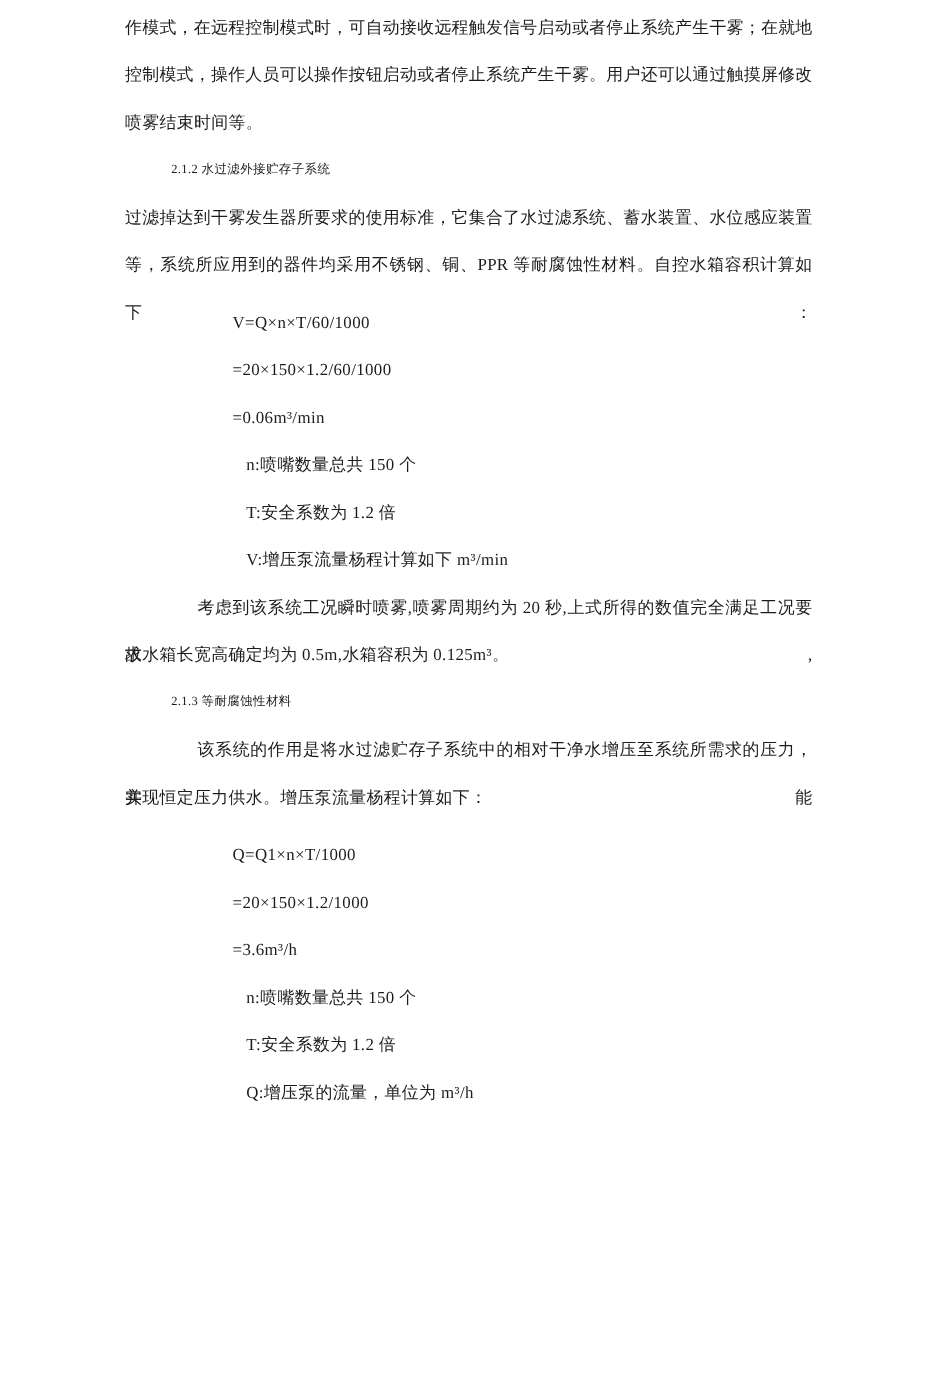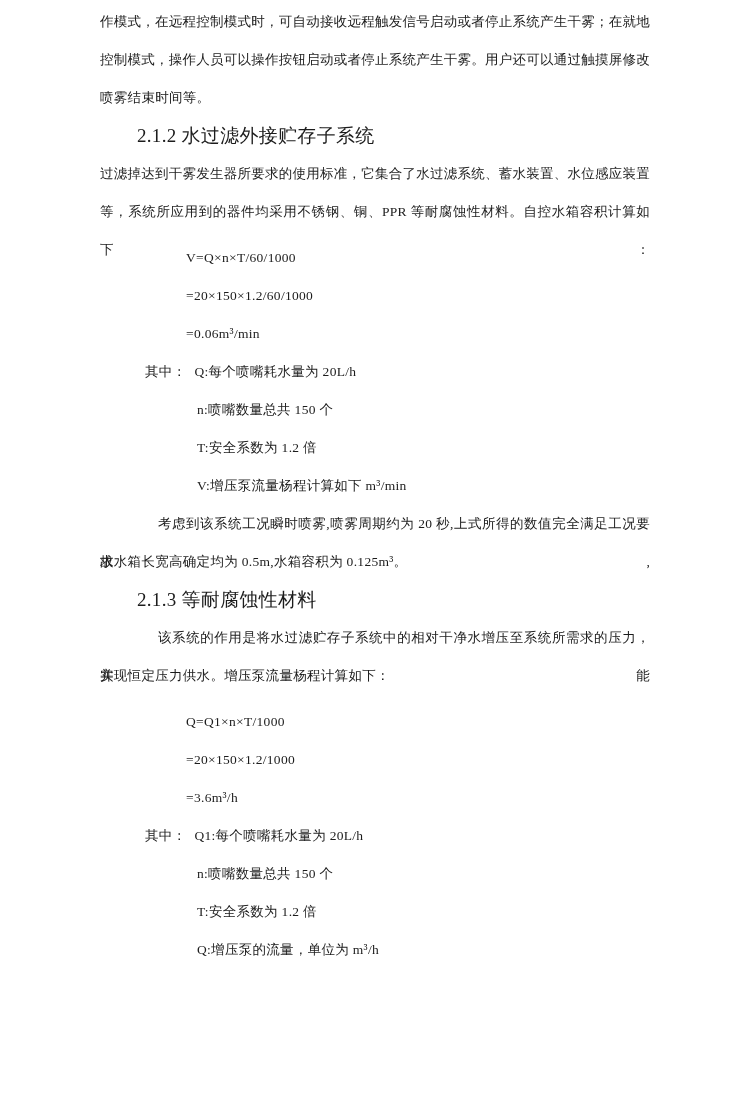--- a/index.html
+++ b/index.html
@@ -31,21 +31,21 @@
   
   .justify {
     text-align: justify;
     text-align-last: justify;
     letter-spacing: 0.2px;
   }
   .indent2 { text-indent: 58px; }      
   .heading { 
     font-weight: normal;
     padding-left: 37px;
-    font-size: 19px;
+    font-size: 10px;
   }
   .formula { padding-left: 86px; }
   .formula-block { margin-top: 8px; }
   .where-lead { padding-left: 45px; }
   .where-label { margin-right: 8px; }
   .where-item-line { padding-left: 97px; }
 </style>
 </head>
 <body>
 
@@ -64,23 +64,20 @@
     <p class="line justify">等，系统所应用到的器件均采用不锈钢、铜、PPR 等耐腐蚀性材料。自控水箱容积计算如下：</p>
   </section>
 
   <section class="formula-block">
     <p class="line formula">V=Q×n×T/60/1000</p>
     <p class="line formula">=20×150×1.2/60/1000</p>
     <p class="line formula">=0.06m³/min</p>
   </section>
 
   <section>
-    <p class="line where-lead">
-      <span class="where-label">其中：</span><span>Q:每个喷嘴耗水量为 20L/h</span>
-    </p>
     <p class="line where-item-line">n:喷嘴数量总共 150 个</p>
     <p class="line where-item-line">T:安全系数为 1.2 倍</p>
     <p class="line where-item-line">V:增压泵流量杨程计算如下 m³/min</p>
   </section>
 
   <section>
     <p class="line justify indent2">考虑到该系统工况瞬时喷雾,喷雾周期约为 20 秒,上式所得的数值完全满足工况要求,</p>
     <p class="line">故水箱长宽高确定均为 0.5m,水箱容积为 0.125m³。</p>
   </section>
 
@@ -91,21 +88,18 @@
     <p class="line">实现恒定压力供水。增压泵流量杨程计算如下：</p>
   </section>
 
   <section class="formula-block">
     <p class="line formula">Q=Q1×n×T/1000</p>
     <p class="line formula">=20×150×1.2/1000</p>
     <p class="line formula">=3.6m³/h</p>
   </section>
 
   <section>
-    <p class="line where-lead">
-      <span class="where-label">其中：</span><span>Q1:每个喷嘴耗水量为 20L/h</span>
-    </p>
     <p class="line where-item-line">n:喷嘴数量总共 150 个</p>
     <p class="line where-item-line">T:安全系数为 1.2 倍</p>
     <p class="line where-item-line">Q:增压泵的流量，单位为 m³/h</p>
   </section>
 
 </div>
 
 </body></html>

